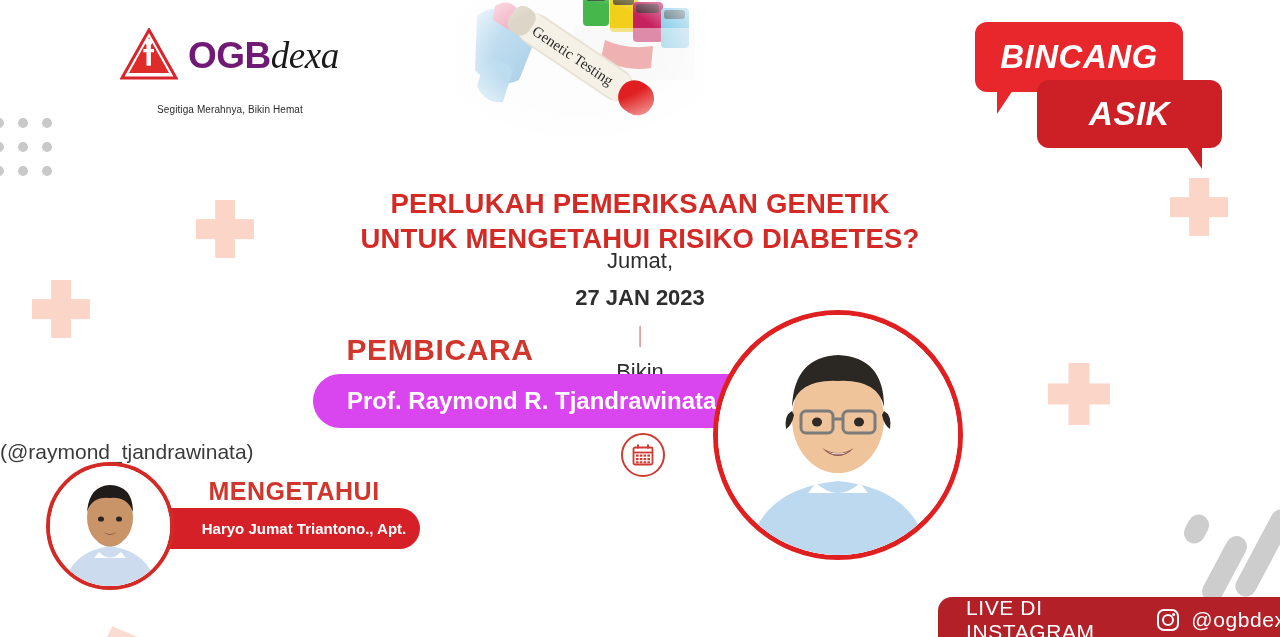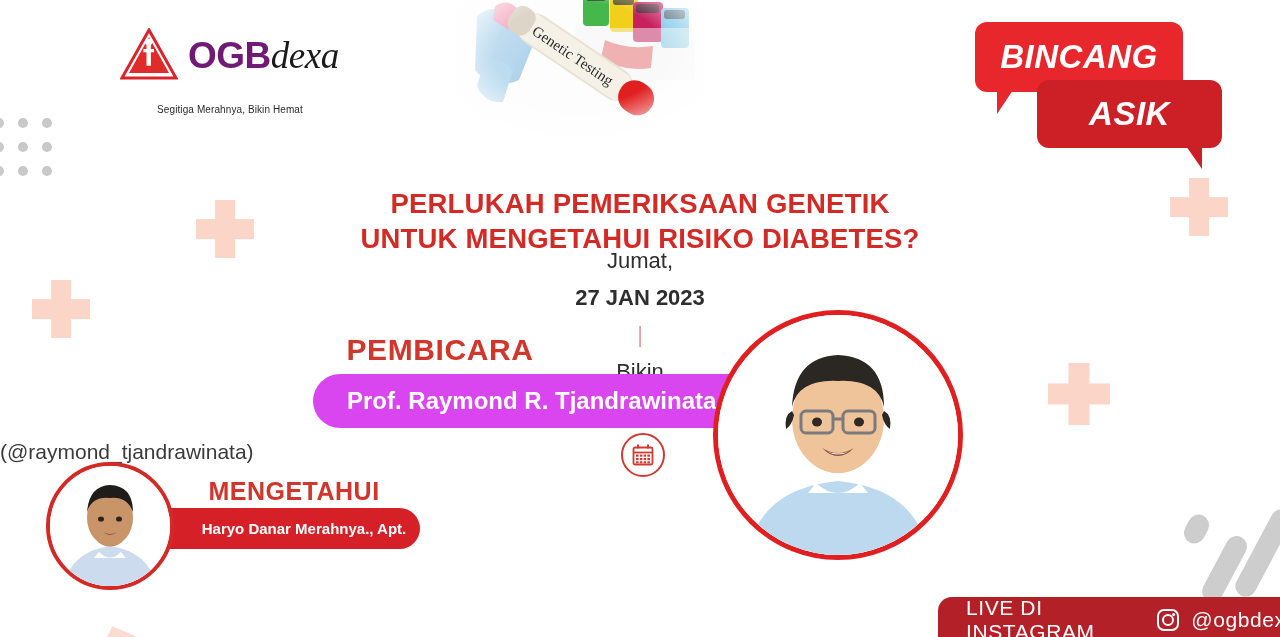--- a/index.html
+++ b/index.html
@@ -256,21 +256,21 @@
       </g>
       <ellipse cx="99" cy="107" rx="5" ry="4.5" fill="#2f2a26"></ellipse>
       <ellipse cx="141" cy="107" rx="5" ry="4.5" fill="#2f2a26"></ellipse>
       <path d="M104 133 q16 10 32 0 q-16 16 -32 0 z" fill="#8a4a42"></path>
       <path d="M108 136 q12 5 24 0 q-12 7 -24 0 z" fill="#fff"></path>
     </svg>
   </div>
 
   <div class="moderator">MENGETAHUI</div>
   <div class="mod-banner">
-    <span>Haryo Danar Merahnya., Apt.</span>
+    <span>Haryo Jumat Triantono., Apt.</span>
   </div>
   <div class="mod-photo">
     <svg viewBox="0 0 120 120" width="120" height="120">
       <rect width="120" height="120" fill="#fff"></rect>
       <path d="M14 120 q6 -34 46 -40 q40 6 46 40 z" fill="#ccdcee"></path>
       <path d="M48 76 q12 9 24 0 l0 -18 -24 0 z" fill="#b9855c"></path>
       <path d="M49 86 q11 11 22 0 l5 6 -32 0 z" fill="#fff"></path>
       <ellipse cx="60" cy="52" rx="23" ry="28" fill="#c99468"></ellipse>
       <path d="M37 46 q2 -26 23 -27 q23 1 23 27 q-6 -16 -23 -14 q-18 -2 -23 14 z" fill="#1f1c19"></path>
       <ellipse cx="51" cy="53" rx="3" ry="2.6" fill="#2a2420"></ellipse>

